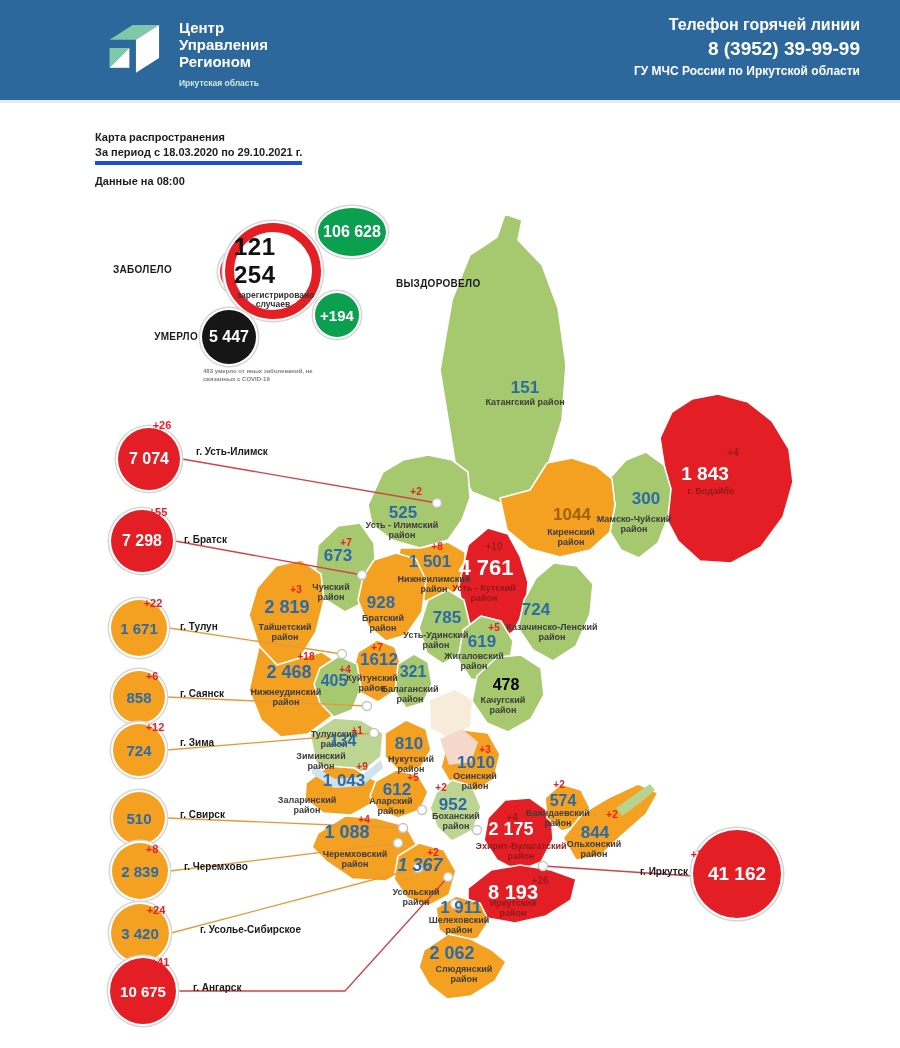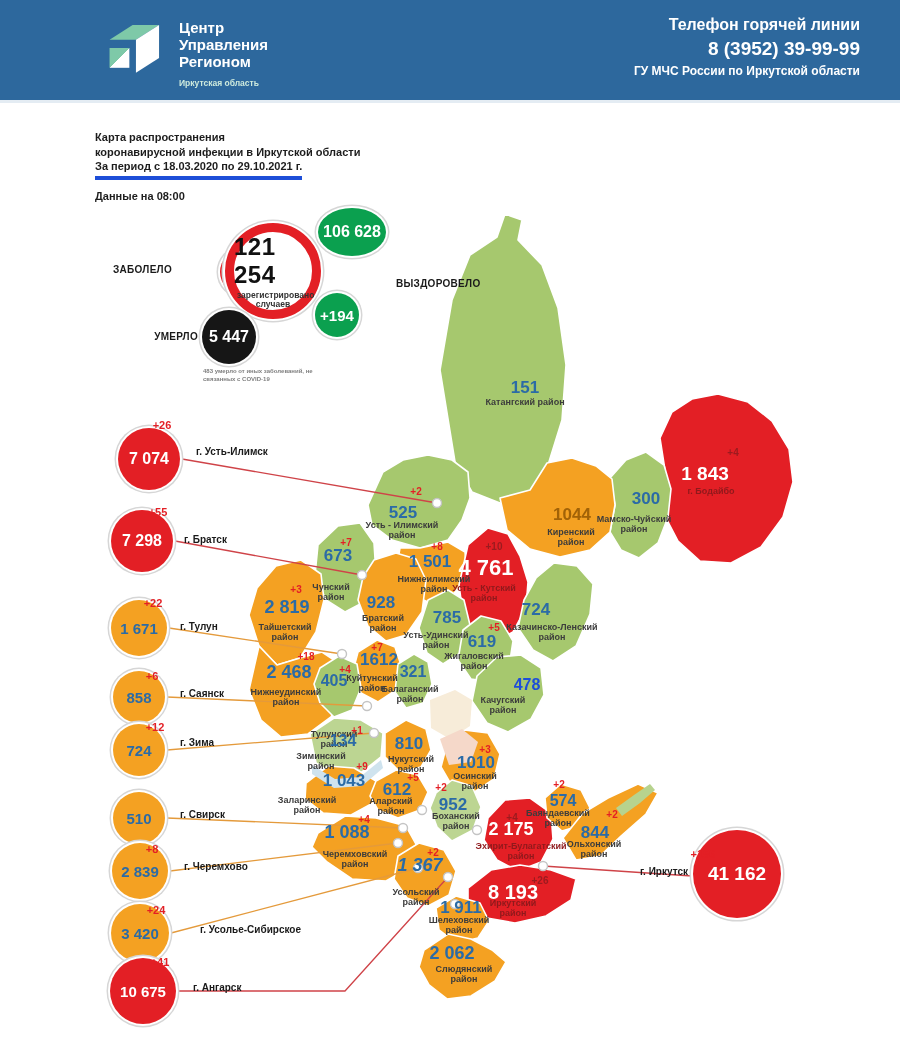--- a/index.html
+++ b/index.html
@@ -81,21 +81,20 @@
     </div>
     <div class="hotline">
       <div class="hot1">Телефон горячей линии</div>
       <div class="hot2">8 (3952) 39-99-99</div>
       <div class="hot3">ГУ МЧС России по Иркутской области</div>
     </div>
   </div>
 
   <div class="title-block">
     <div>Карта распространения</div>
-    <div>коронавирусной инфекции в Иркутской области</div>
     <div><span class="title-underline">За период с 18.03.2020 по 29.10.2021 г.</span></div>
     <div class="data-time">Данные на 08:00</div>
   </div>
 
   <svg id="map-svg" width="900" height="1048">
       <polygon points="455,462 440,370 452,300 470,255 497,237 505,214 522,220 518,240 542,265 558,308 566,365 562,420 548,465 532,494 505,505 472,492" fill="#a6c86e" stroke="#ffffff" stroke-width="1.6" stroke-linejoin="round"></polygon>
       <polygon points="665,470 660,438 672,412 692,399 718,394 748,402 772,421 789,449 793,482 783,517 761,547 731,563 700,561 678,541 666,518" fill="#e31f25" stroke="#ffffff" stroke-width="1.6" stroke-linejoin="round"></polygon>
       <polygon points="610,478 626,460 646,452 664,465 671,489 668,517 658,543 639,558 621,550 610,532 615,505" fill="#a6c86e" stroke="#ffffff" stroke-width="1.6" stroke-linejoin="round"></polygon>
       <polygon points="500,498 530,490 547,463 572,458 596,466 612,479 615,505 610,532 590,550 560,557 530,549 507,530" fill="#f4a122" stroke="#ffffff" stroke-width="1.6" stroke-linejoin="round"></polygon>
       <polygon points="368,505 383,472 403,460 428,455 452,460 468,472 470,498 462,520 448,540 420,548 392,540 372,525" fill="#a6c86e" stroke="#ffffff" stroke-width="1.6" stroke-linejoin="round"></polygon>
@@ -263,21 +262,21 @@
       <div class="map-delta" style="left: 345px; top: 669px; color: rgb(227, 31, 37);">+4</div>
       <div class="map-name" style="left: 334px; top: 739px; color: rgb(60, 60, 60);">
         <div>Тулунский</div>
         <div>район</div>
       </div>
       <div class="map-num" style="left: 413px; top: 672px; font-size: 16px; color: rgb(43, 107, 166);">321</div>
       <div class="map-name" style="left: 410px; top: 694px; color: rgb(60, 60, 60);">
         <div>Балаганский</div>
         <div>район</div>
       </div>
-      <div class="map-num" style="left: 527px; top: 685px; font-size: 16px; color: #1d4ed8;">478</div>
+      <div class="map-num" style="left: 506px; top: 685px; font-size: 16px; color: #000000;">478</div>
       <div class="map-name" style="left: 503px; top: 705px; color: rgb(60, 60, 60);">
         <div>Качугский</div>
         <div>район</div>
       </div>
       <div class="map-num" style="left: 343px; top: 741px; font-size: 16px; color: rgb(43, 107, 166);">134</div>
       <div class="map-delta" style="left: 357px; top: 730px; color: rgb(227, 31, 37);">+1</div>
       <div class="map-name" style="left: 321px; top: 761px; color: rgb(60, 60, 60);">
         <div>Зиминский</div>
         <div>район</div>
       </div>

